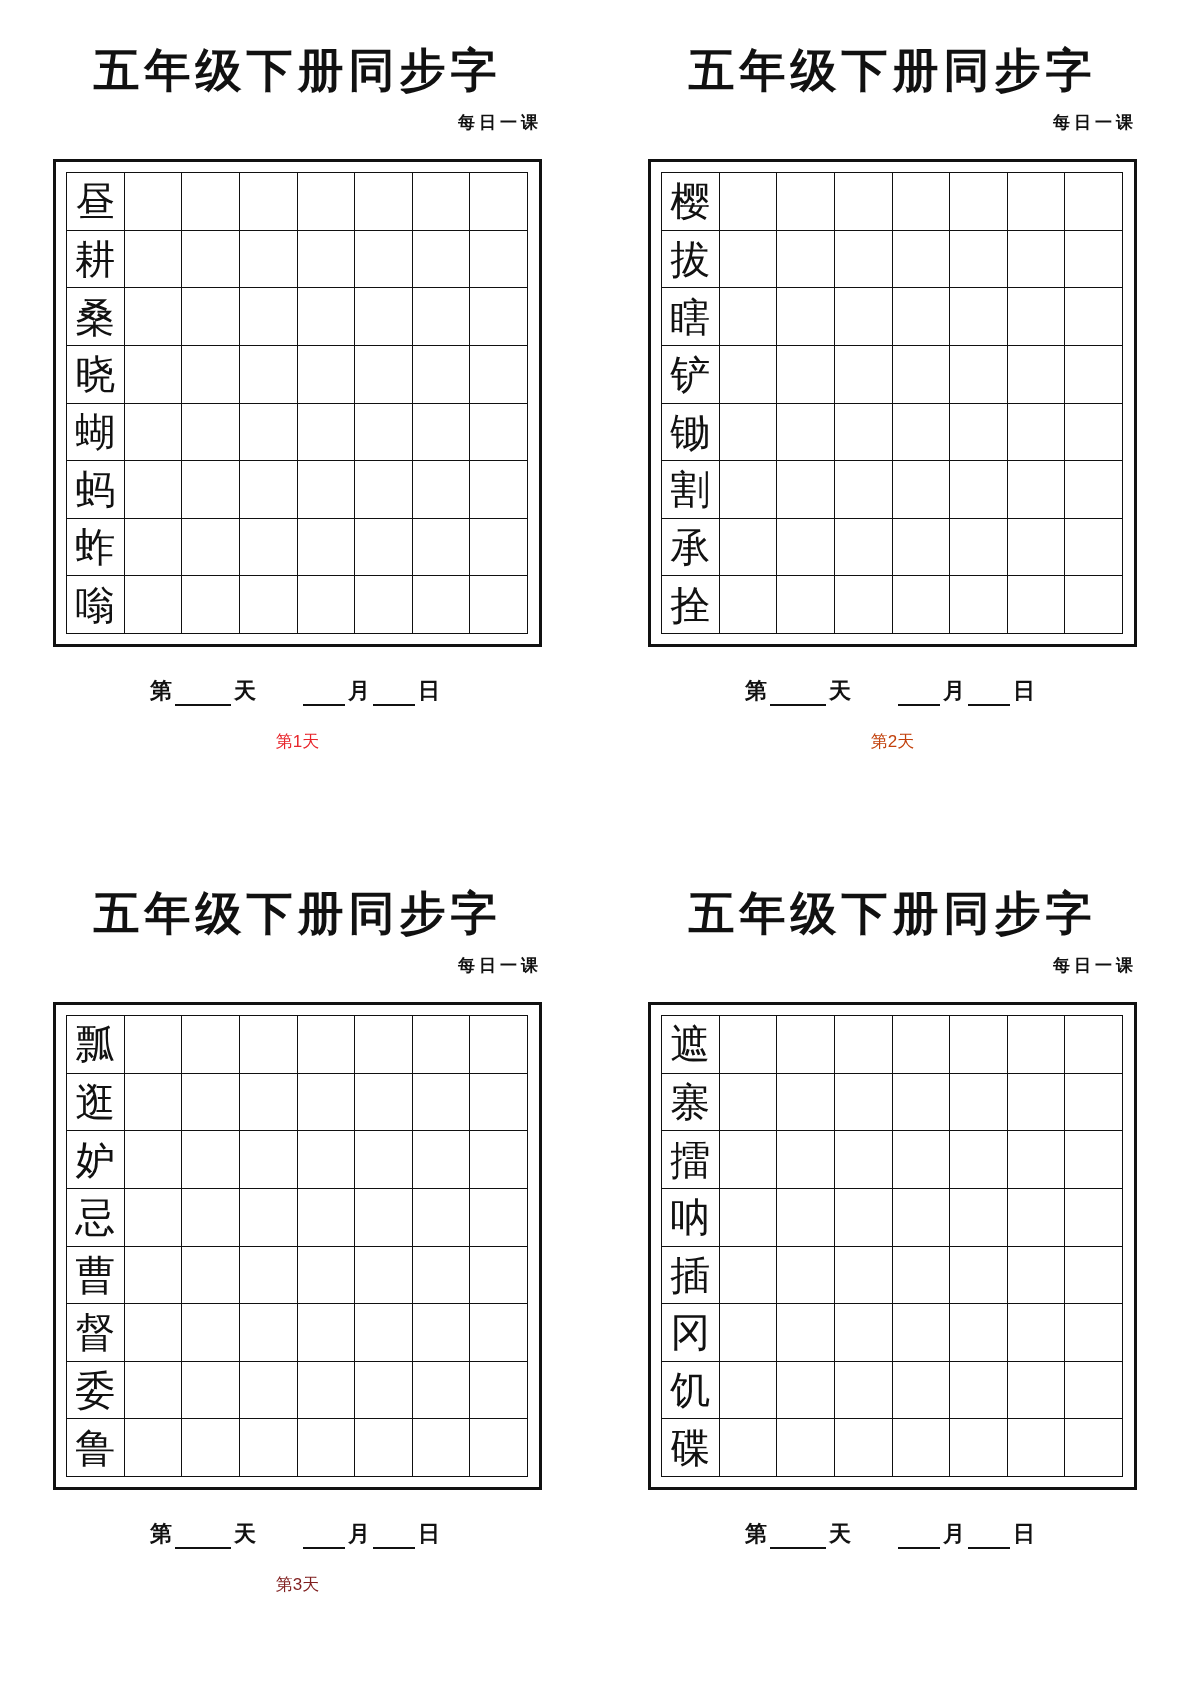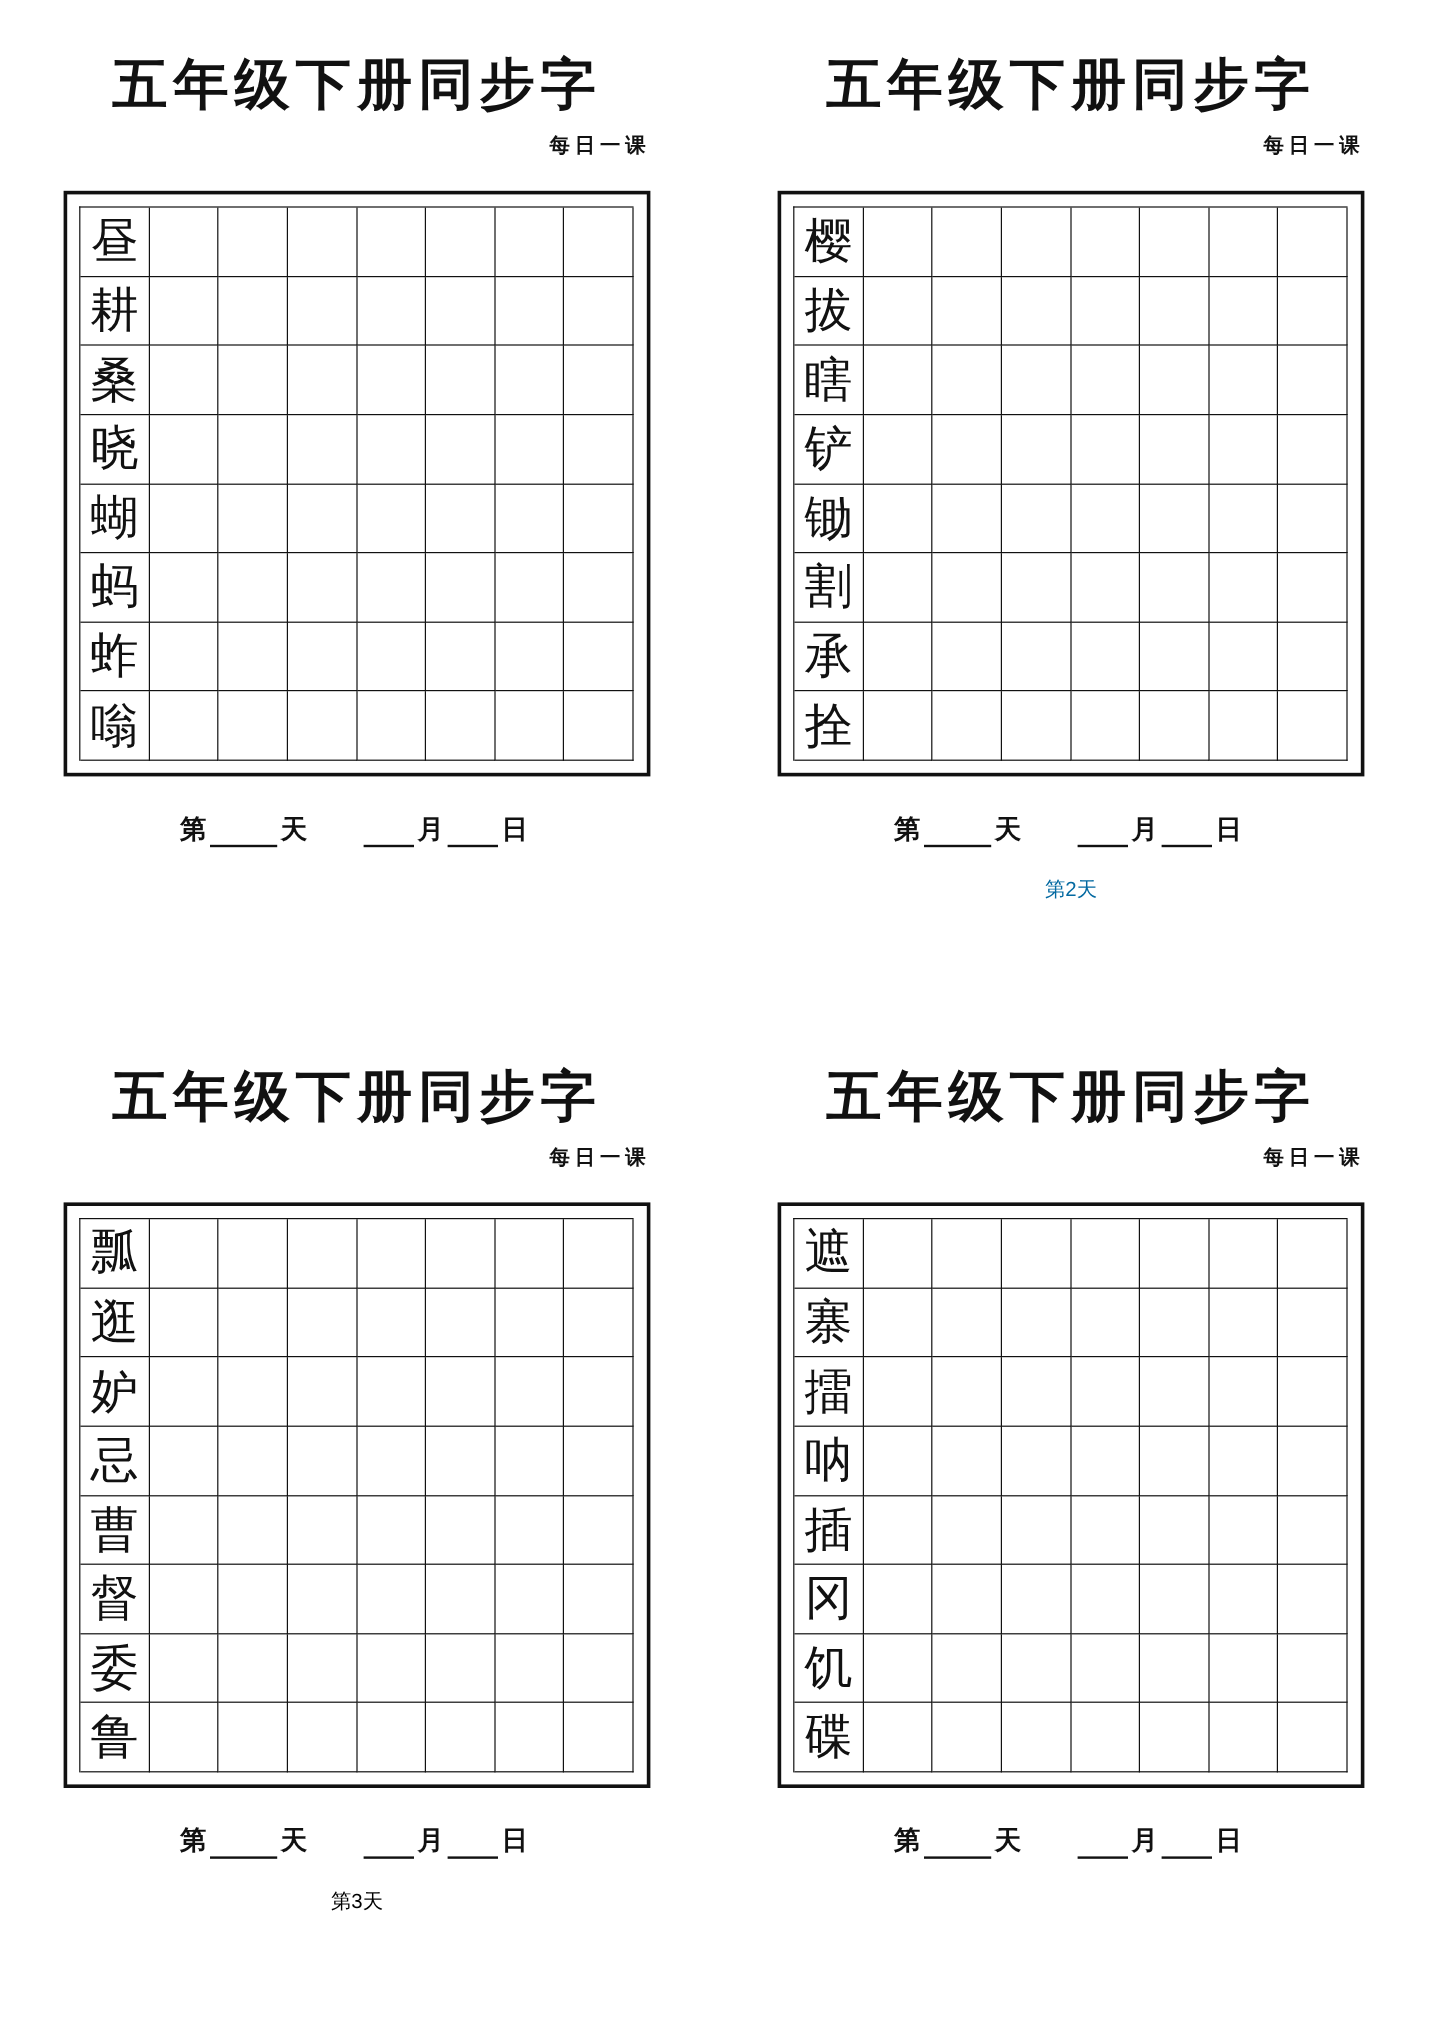--- a/index.html
+++ b/index.html
@@ -185,20 +185,21 @@
     <div class="date-line">
       <span>第</span>
       <span class="blank long"></span>
       <span>天</span>
       <span class="gap"></span>
       <span class="blank short"></span>
       <span>月</span>
       <span class="blank short"></span>
       <span>日</span>
     </div>
+    <div class="day-label" style="color: rgb(232, 36, 42);">第1天</div>
   </div>
 
   <div class="sheet" style="left: 595px; top: 0px;">
     <div class="sheet-title">五年级下册同步字</div>
     <div class="sheet-subtitle">每日一课</div>
     <div class="outer-box">
       <div class="grid">
           <div class="cell">樱</div>
           <div class="cell"></div>
           <div class="cell"></div>
@@ -268,21 +269,21 @@
     <div class="date-line">
       <span>第</span>
       <span class="blank long"></span>
       <span>天</span>
       <span class="gap"></span>
       <span class="blank short"></span>
       <span>月</span>
       <span class="blank short"></span>
       <span>日</span>
     </div>
-    <div class="day-label" style="color: #0369a1;">第2天</div>
+    <div class="day-label" style="color: #c2410c;">第2天</div>
   </div>
 
   <div class="sheet" style="left: 0px; top: 843px;">
     <div class="sheet-title">五年级下册同步字</div>
     <div class="sheet-subtitle">每日一课</div>
     <div class="outer-box">
       <div class="grid">
           <div class="cell">瓢</div>
           <div class="cell"></div>
           <div class="cell"></div>
@@ -352,21 +353,21 @@
     <div class="date-line">
       <span>第</span>
       <span class="blank long"></span>
       <span>天</span>
       <span class="gap"></span>
       <span class="blank short"></span>
       <span>月</span>
       <span class="blank short"></span>
       <span>日</span>
     </div>
-    <div class="day-label" style="color: #000000;">第3天</div>
+    <div class="day-label" style="color: #7f1d1d;">第3天</div>
   </div>
 
   <div class="sheet" style="left: 595px; top: 843px;">
     <div class="sheet-title">五年级下册同步字</div>
     <div class="sheet-subtitle">每日一课</div>
     <div class="outer-box">
       <div class="grid">
           <div class="cell">遮</div>
           <div class="cell"></div>
           <div class="cell"></div>

